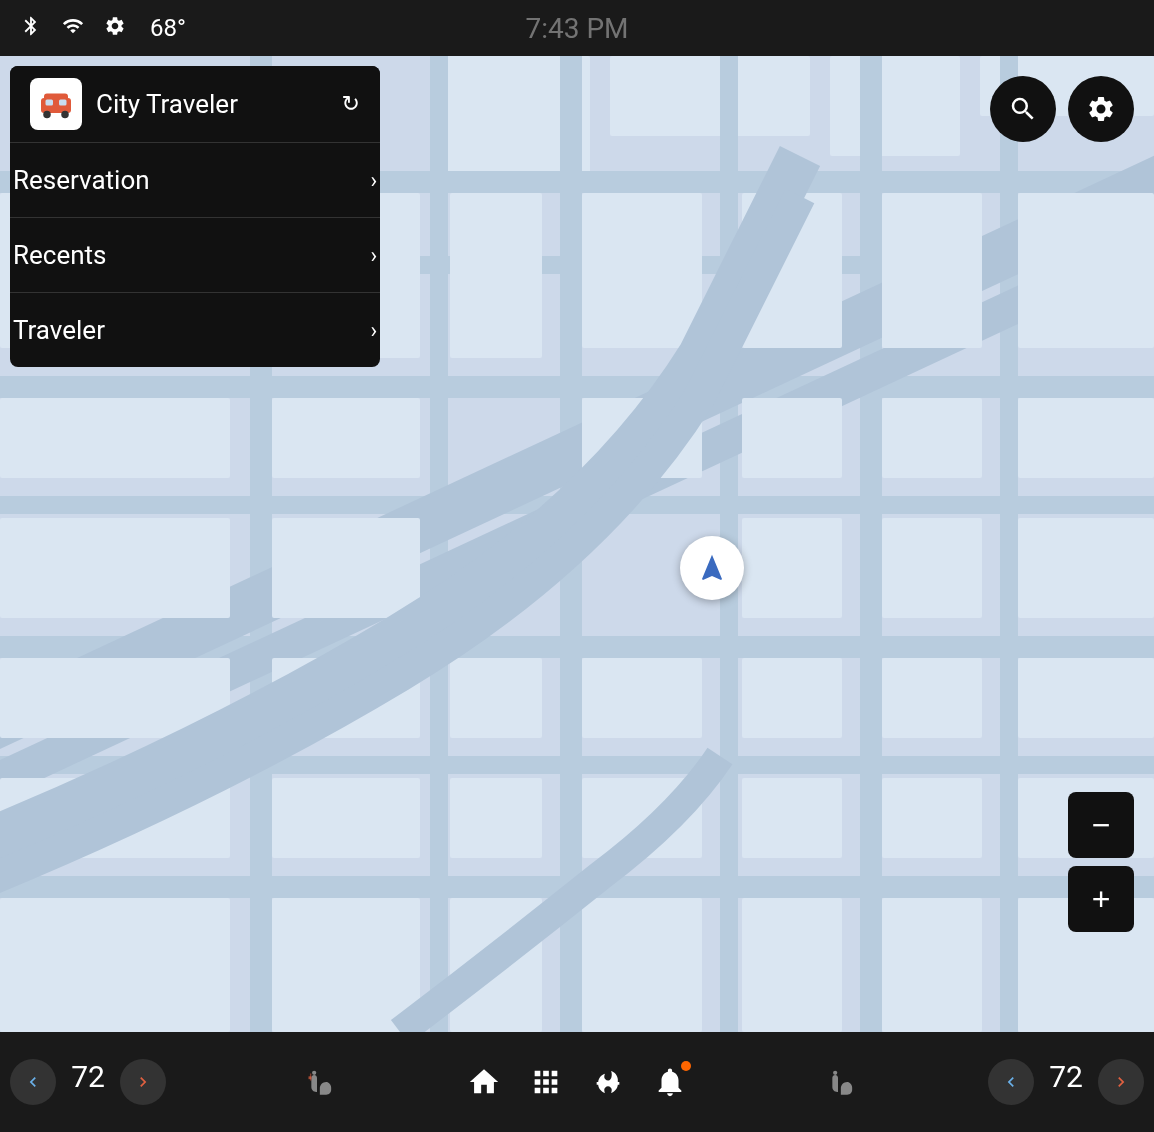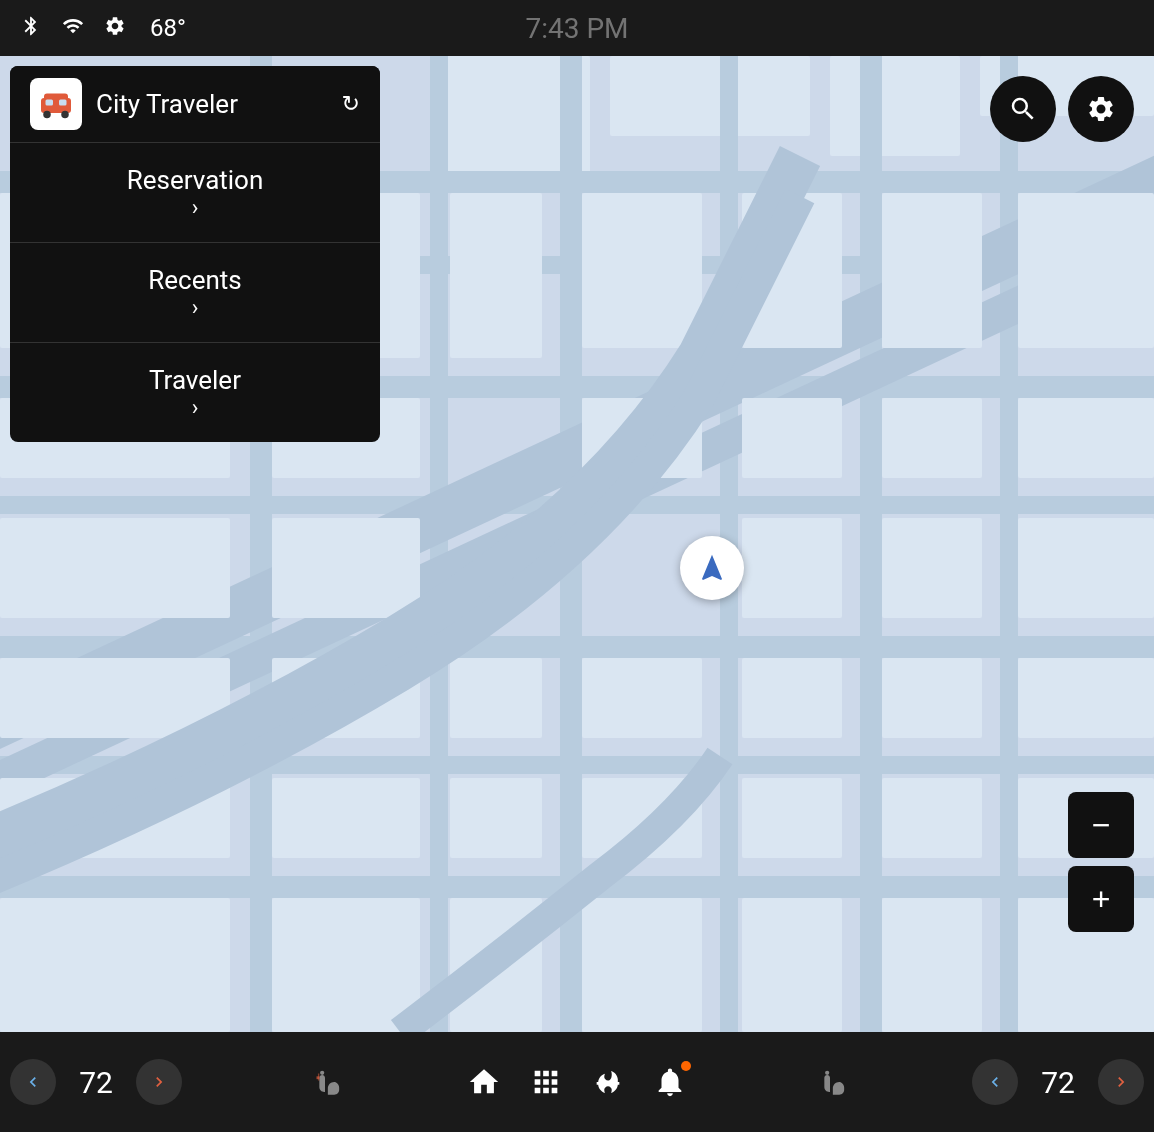--- a/index.html
+++ b/index.html
@@ -101,24 +101,23 @@
       font-size: 22px;
       cursor: pointer;
       background: none;
       border: none;
     }
 
     .menu-item {
       display: flex;
       align-items: center;
       justify-content: space-between;
-      padding: 22px 20px;
+      padding: 22px 3px;
       border-bottom: 1px solid #333;
       cursor: pointer;
-      flex-direction: column;
     }
     .menu-item:last-child {
       border-bottom: none;
     }
     .menu-item-label {
       font-size: 26px;
       color: #fff;
       font-weight: 400;
     }
     .menu-item-chevron {
@@ -202,22 +201,21 @@
       background: #1a1a1a;
       display: flex;
       align-items: center;
       justify-content: space-between;
       padding: 0 10px;
       z-index: 10;
     }
 
     .temp-control {
       display: flex;
-      align-items: center;
-      gap: 20px;
+      gap: 12px;
     }
     .temp-arrow-btn {
       width: 46px;
       height: 46px;
       background: #333;
       border-radius: 50%;
       display: flex;
       align-items: center;
       justify-content: center;
       cursor: pointer;

